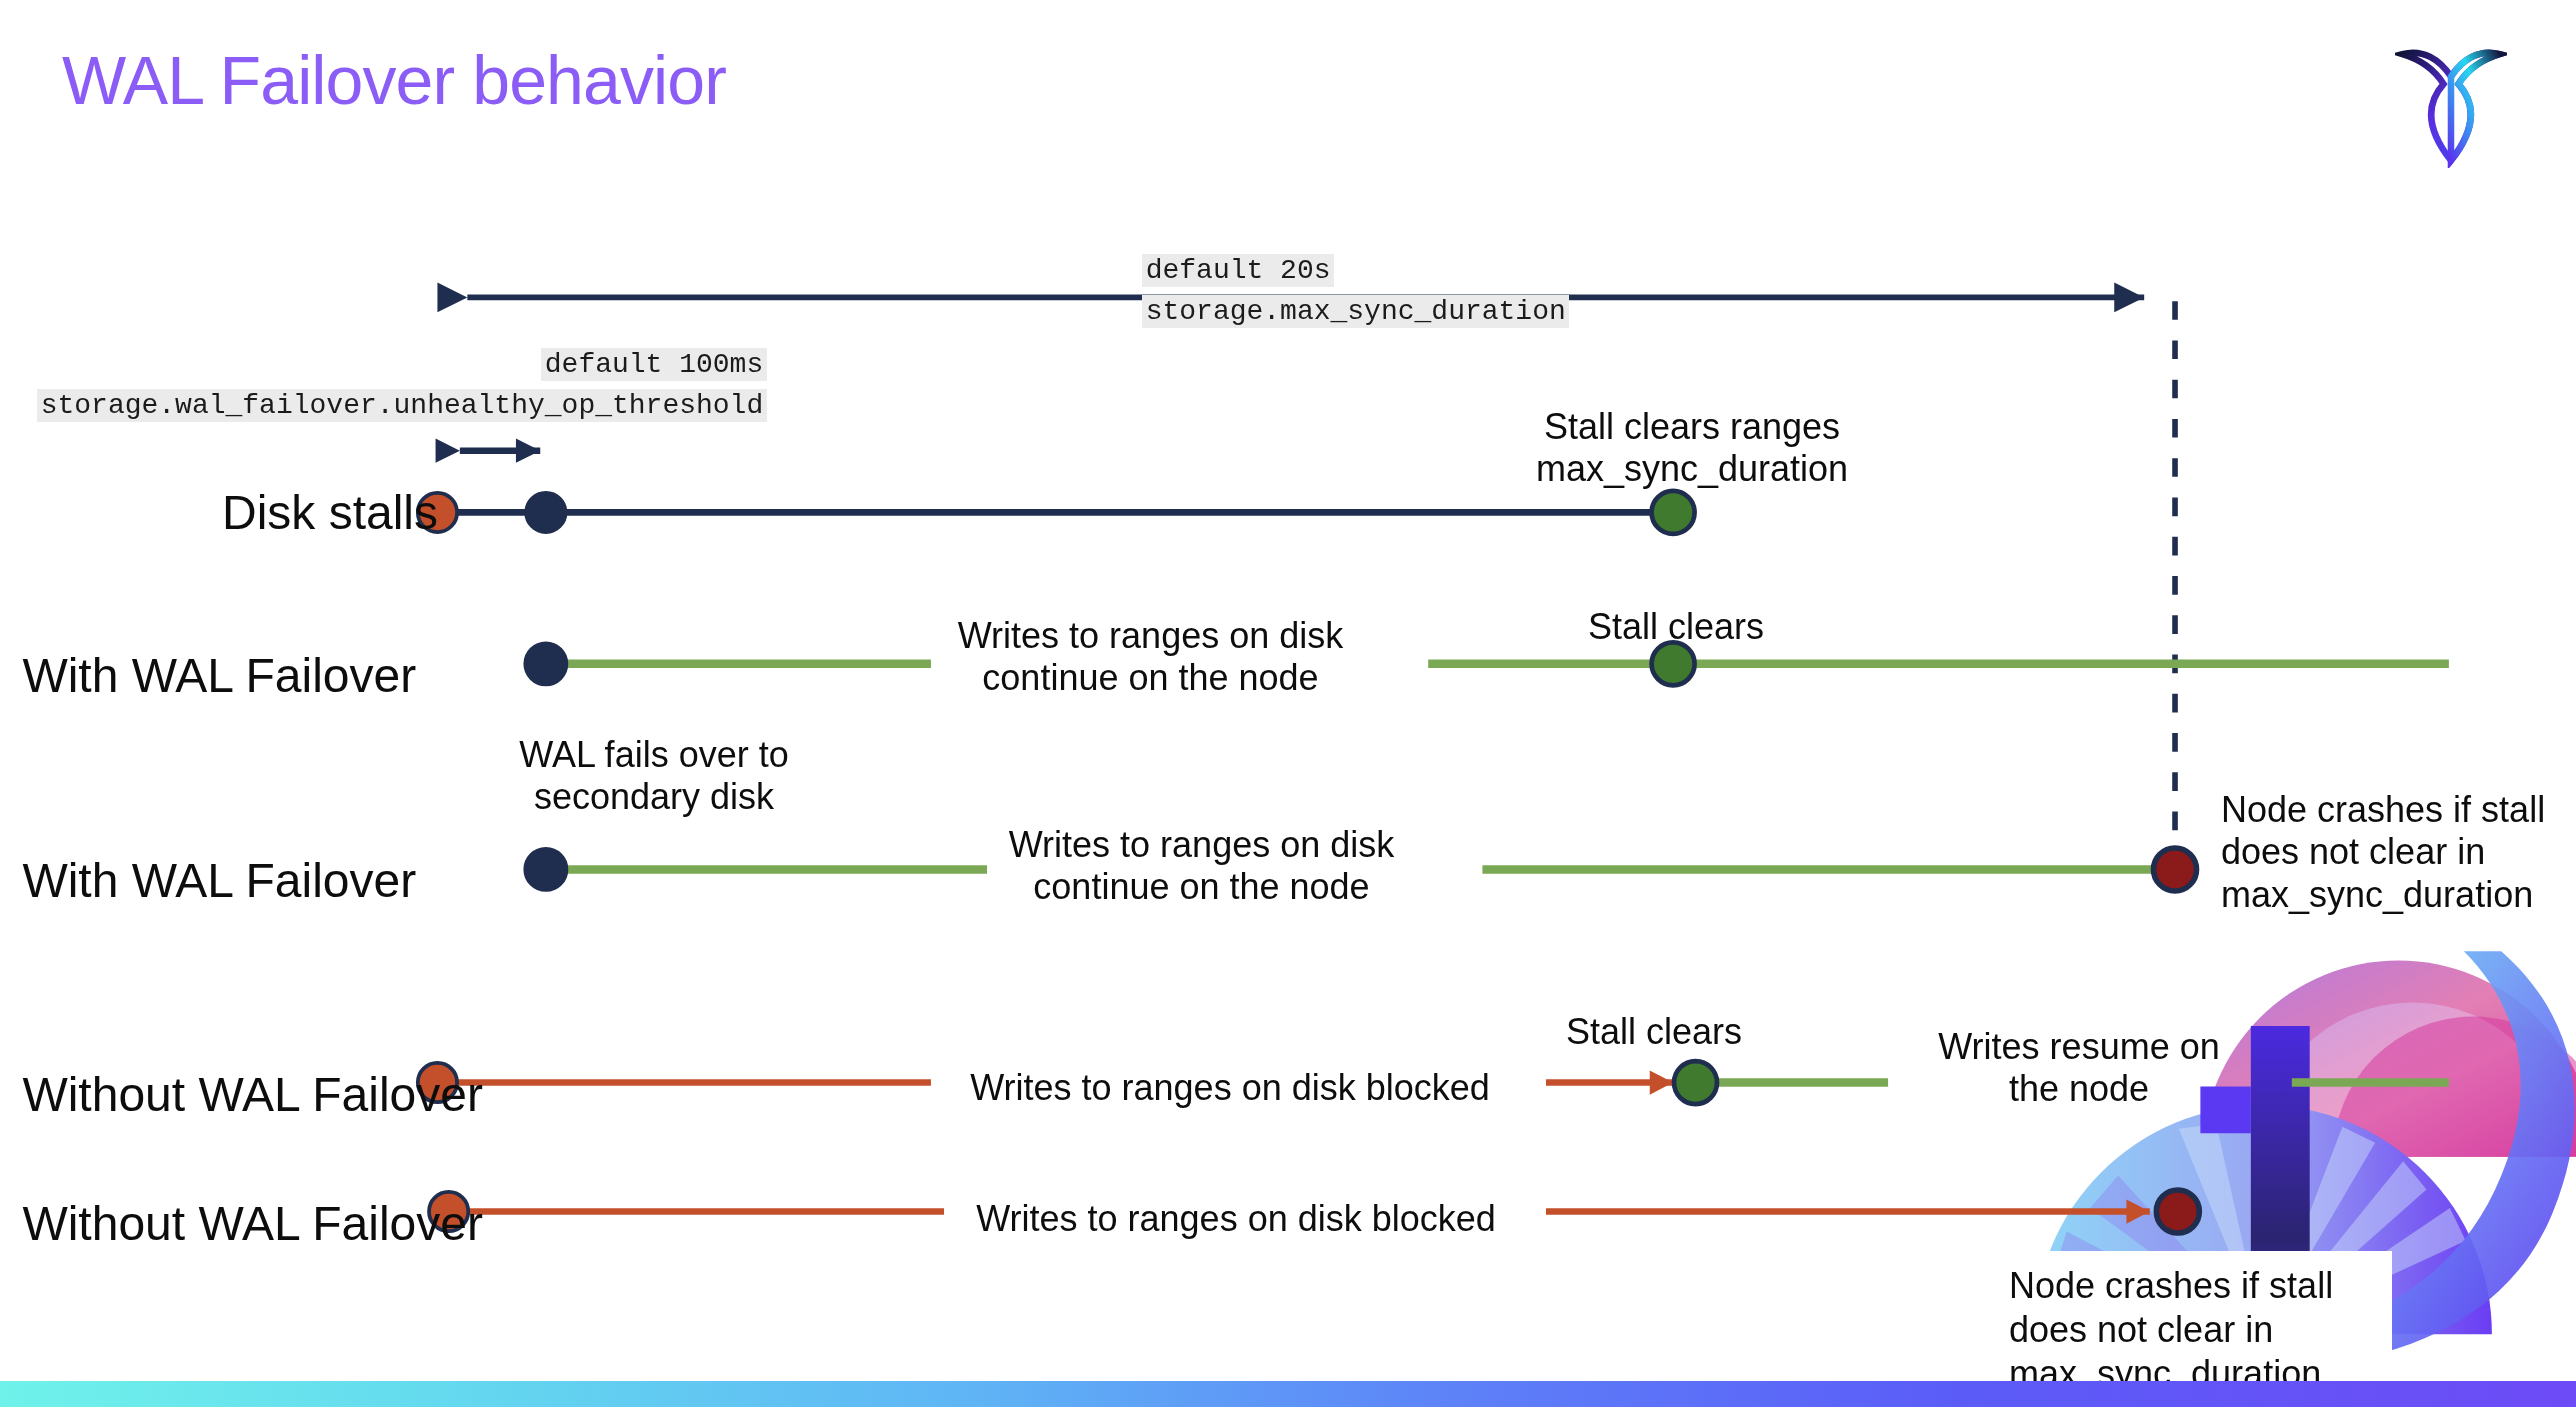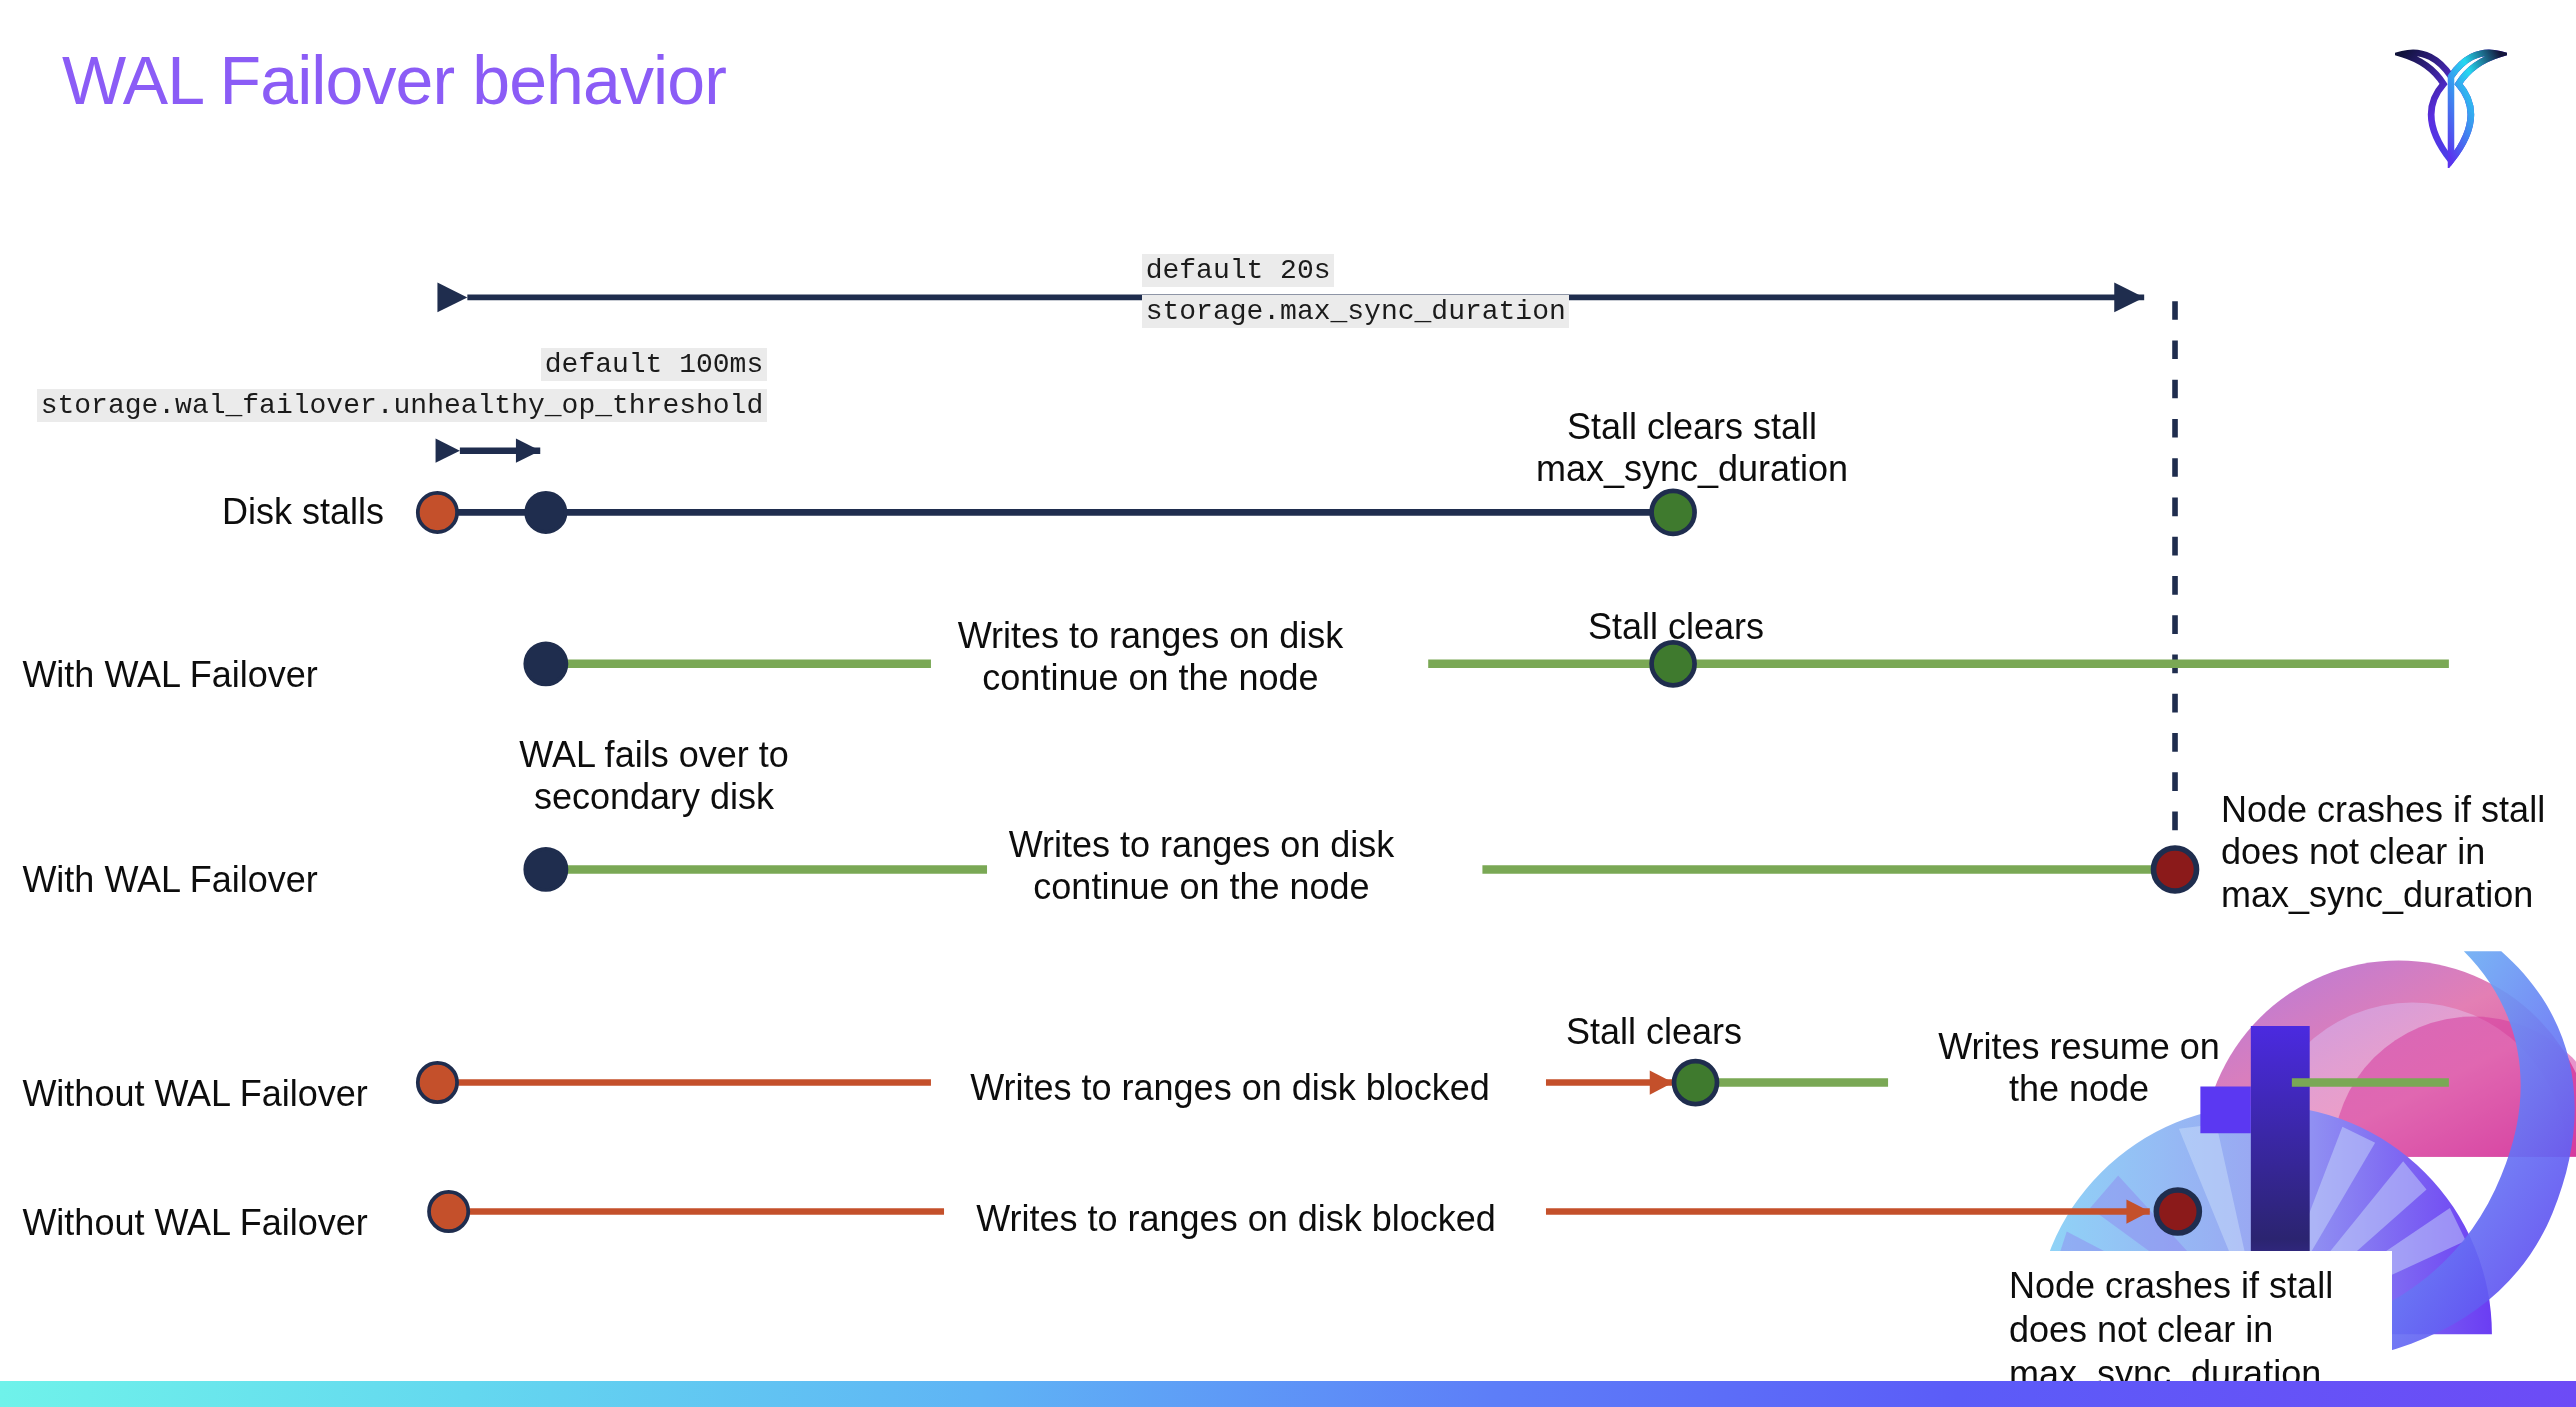--- a/index.html
+++ b/index.html
@@ -31,21 +31,21 @@
     position:absolute;
     font-family:"Liberation Mono", monospace;
     font-size:28px;line-height:41px;color:#1b1b1b;
     white-space:nowrap;
   }
   .codechip span{background:#ebebeb;padding:0.9px 3.7px;}
 
   
   .rowlabel{
     position:absolute;
-    font-size:36px;color:#0d0d0d;
+    font-size:48px;color:#0d0d0d;
     white-space:nowrap;
     transform:translateY(-50%);
   }
 
   
   .ann{
     position:absolute;
     font-size:36px;color:#0d0d0d;
     line-height:1.18;
     text-align:center;
@@ -247,21 +247,21 @@
     <span>default 100ms</span><br>
     <span>storage.wal_failover.unhealthy_op_threshold</span>
   </div>
 
   <div class="rowlabel" style="left:222px;top:512px;">Disk stalls</div>
   <div class="rowlabel" style="left:22.4px;top:675px;">With WAL Failover</div>
   <div class="rowlabel" style="left:22.4px;top:880px;">With WAL Failover</div>
   <div class="rowlabel" style="left:22.4px;top:1094px;">Without WAL Failover</div>
   <div class="rowlabel" style="left:22.4px;top:1223px;">Without WAL Failover</div>
 
-  <div class="ann" style="left:1524px;top:406px;width:336px;">Stall clears stall
+  <div class="ann" style="left:1524px;top:406px;width:336px;">Stall clears ranges
 max_sync_duration</div>
 
   <div class="ann" style="left:1561px;top:606px;width:230px;">Stall clears</div>
 
   <div class="ann" style="left:467px;top:694px;width:374px;margin-top:40px;">WAL fails over to
 secondary disk</div>
 
   <div class="ann" style="left:940px;top:615px;width:421px;">Writes to ranges on disk
 continue on the node</div>
 

